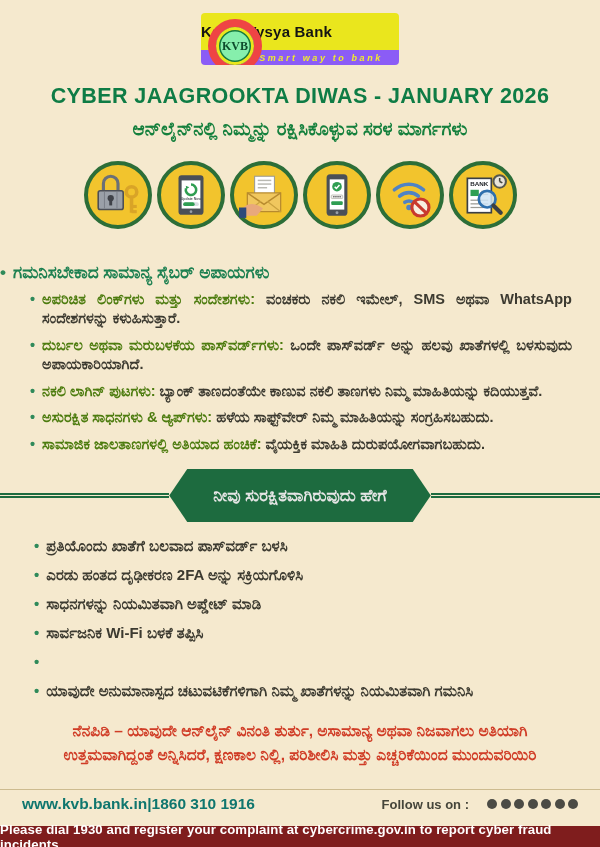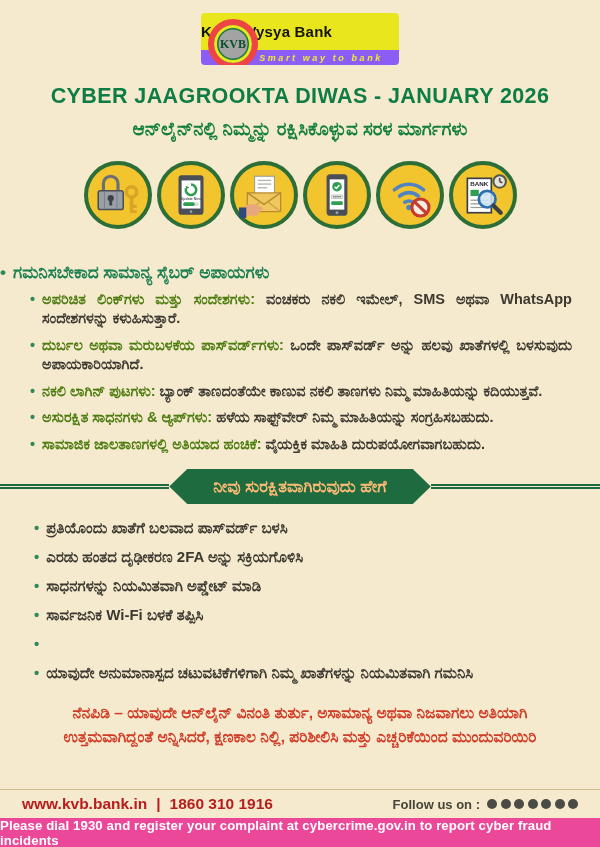--- a/index.html
+++ b/index.html
@@ -5,55 +5,55 @@
   html,body{margin:0;padding:0;}
   .page{position:relative;width:600px;height:847px;background:#f5e9ce;overflow:hidden;
         font-family:"Liberation Sans","DejaVu Sans",sans-serif;}
   
   .logo{position:relative;width:198px;margin:13px auto 0;border-radius:4px;overflow:hidden;}
   .logo-top{background:#eae61d;height:37px;display:flex;align-items:center;box-sizing:border-box;}
   .logo-name{font-weight:bold;font-size:15px;color:#141414;letter-spacing:.2px;}
   .logo-strip{background:#8b5cf6;height:15px;display:flex;align-items:center;justify-content:center;padding-left:42px;box-sizing:border-box;}
   .logo-tagline{color:#f0ec2c;font-style:italic;font-size:9px;font-weight:bold;letter-spacing:2.6px;}
   .logo-circle{position:absolute;left:7px;top:6px;width:38px;height:38px;border-radius:50%;
-        background:#a3a3a3;border:6px solid #ef4444;box-shadow:inset 0 0 0 3px #eae61d,inset 0 0 0 4.5px #157a3f;
+        background:#86efac;border:8px solid #ef4444;box-shadow:inset 0 0 0 3px #eae61d,inset 0 0 0 4.5px #157a3f;
         display:flex;align-items:center;justify-content:center;
         font-family:"Liberation Serif","DejaVu Serif",serif;font-weight:bold;font-size:12px;color:#0e4d2c;}
   
   .title{margin-top:19px;text-align:center;color:#0e7c45;font-size:21.5px;font-weight:800;letter-spacing:.4px;}
   .subtitle{margin-top:9px;text-align:center;color:#15803d;font-size:18.5px;font-weight:700;}
   
   .icons{margin-top:21px;display:flex;justify-content:center;gap:5px;}
   .icon-circle{width:68px;height:68px;border-radius:50%;background:#f2c42d;border:4px solid #2c6e38;
         box-sizing:border-box;display:flex;align-items:center;justify-content:center;}
   
   .section-heading{margin-top:34px;text-align:left;color:#1d8051;font-size:17px;font-weight:700;}
   .threats{margin:4px 28px 0 30px;}
   .titem{display:flex;margin-top:7px;font-size:14.5px;line-height:1.34;}
   .bchar{color:#2f8a5a;font-weight:bold;margin-right:7px;}
   .titem .txt{text-align:justify;color:#3c3a30;font-weight:600;flex:1;}
   .lead{color:#4d7c0f;font-weight:700;margin-top:37px;}
   
   .ribbon-row{display:flex;align-items:center;margin-top:15px;}
   .rline{flex:1;height:5px;border-top:2px solid #1d6b3f;border-bottom:2px solid #1d6b3f;box-sizing:border-box;}
-  .ribbon{background:#1d6b3f;color:#fdba74;font-size:16.5px;font-weight:700;padding:8px 44px;white-space:nowrap;
+  .ribbon{background:#1d6b3f;color:#e5e5e5;font-size:16.5px;font-weight:700;padding:17px 44px;white-space:nowrap;
         clip-path:polygon(0 50%,18px 0,calc(100% - 18px) 0,100% 50%,calc(100% - 18px) 100%,18px 100%);}
   
   .safety{margin:14px 26px 0 34px;}
   .sitem{display:flex;margin-top:9.5px;font-size:15px;color:#3c3a30;font-weight:600;line-height:1.3;}
   
   .note{margin:19px 28px 0;text-align:center;color:#d03c26;font-weight:700;font-size:15.5px;line-height:1.5;}
   
   .footer{position:absolute;left:0;right:0;bottom:29px;height:29px;border-top:1px solid #cdbb8f;
         display:flex;align-items:center;justify-content:space-between;padding:0 22px;box-sizing:border-box;}
-  .site{font-size:15.5px;color:#b91c1c;font-weight:600;display:flex;gap:9px;align-items:center;}
-  .follow{display:flex;align-items:center;gap:7px;font-size:13px;color:#45453a;font-weight:600;}
+  .site{font-size:15.5px;color:#0f766e;font-weight:600;display:flex;align-items:center;}
+  .follow{display:flex;align-items:center;gap:18px;font-size:13px;color:#45453a;font-weight:600;}
   .dots{display:flex;gap:3.5px;}
   .dot{width:10px;height:10px;border-radius:50%;background:#4b4b45;cursor:pointer;}
-  .bottombar{position:absolute;left:0;right:0;bottom:0;height:29px;background:#ec4899;color:#ffffff;
+  .bottombar{position:absolute;left:0;right:0;bottom:0;height:21px;background:#7f1d1d;color:#ffffff;
         display:flex;align-items:center;justify-content:center;font-size:13.2px;font-weight:700;letter-spacing:.1px;}
 </style>
 </head>
 <body>
 
 <div class="page">
 
   <div class="logo">
     <div class="logo-top">
       <span class="logo-name">Karur Vysya Bank</span>

